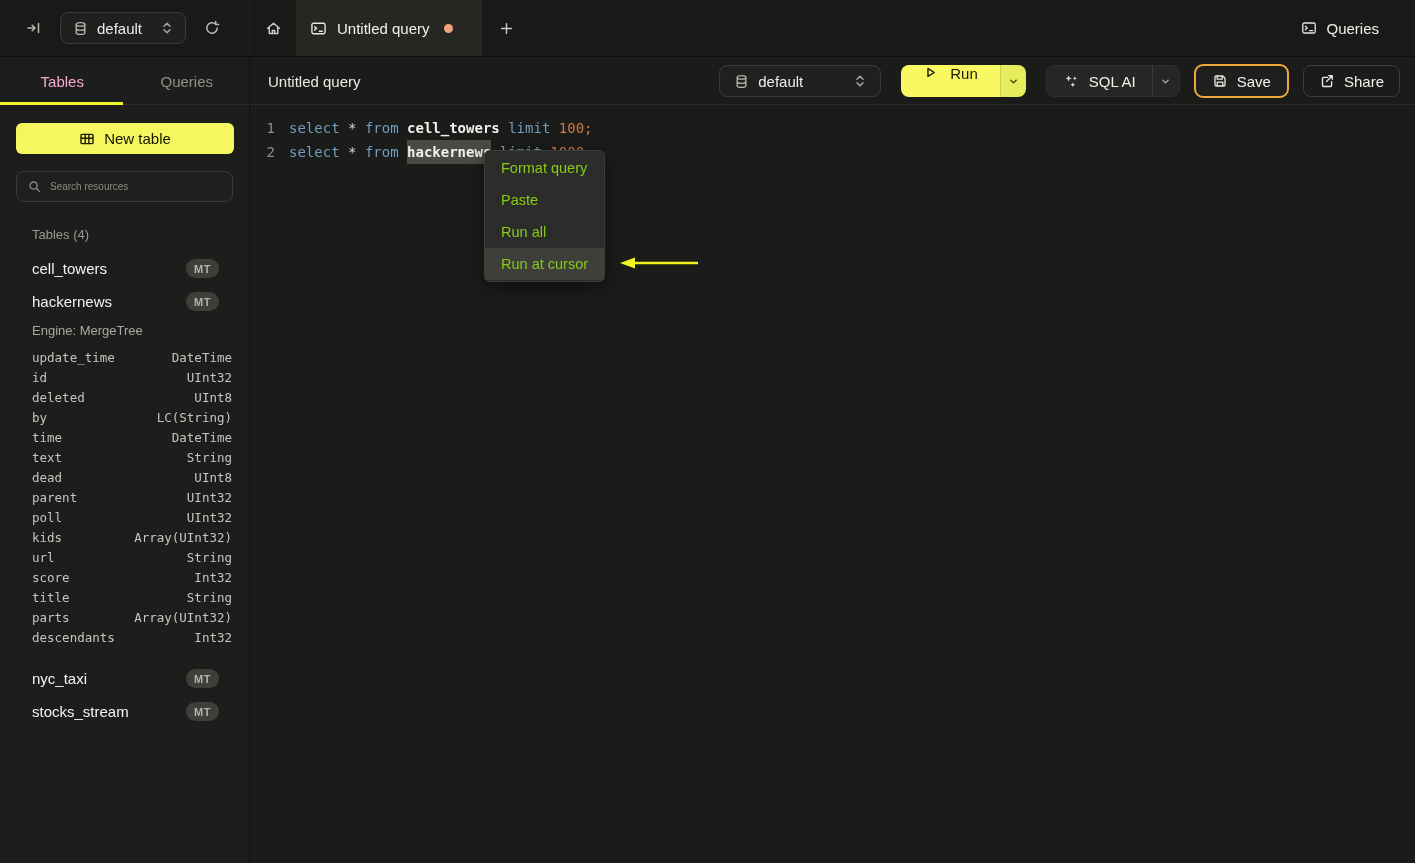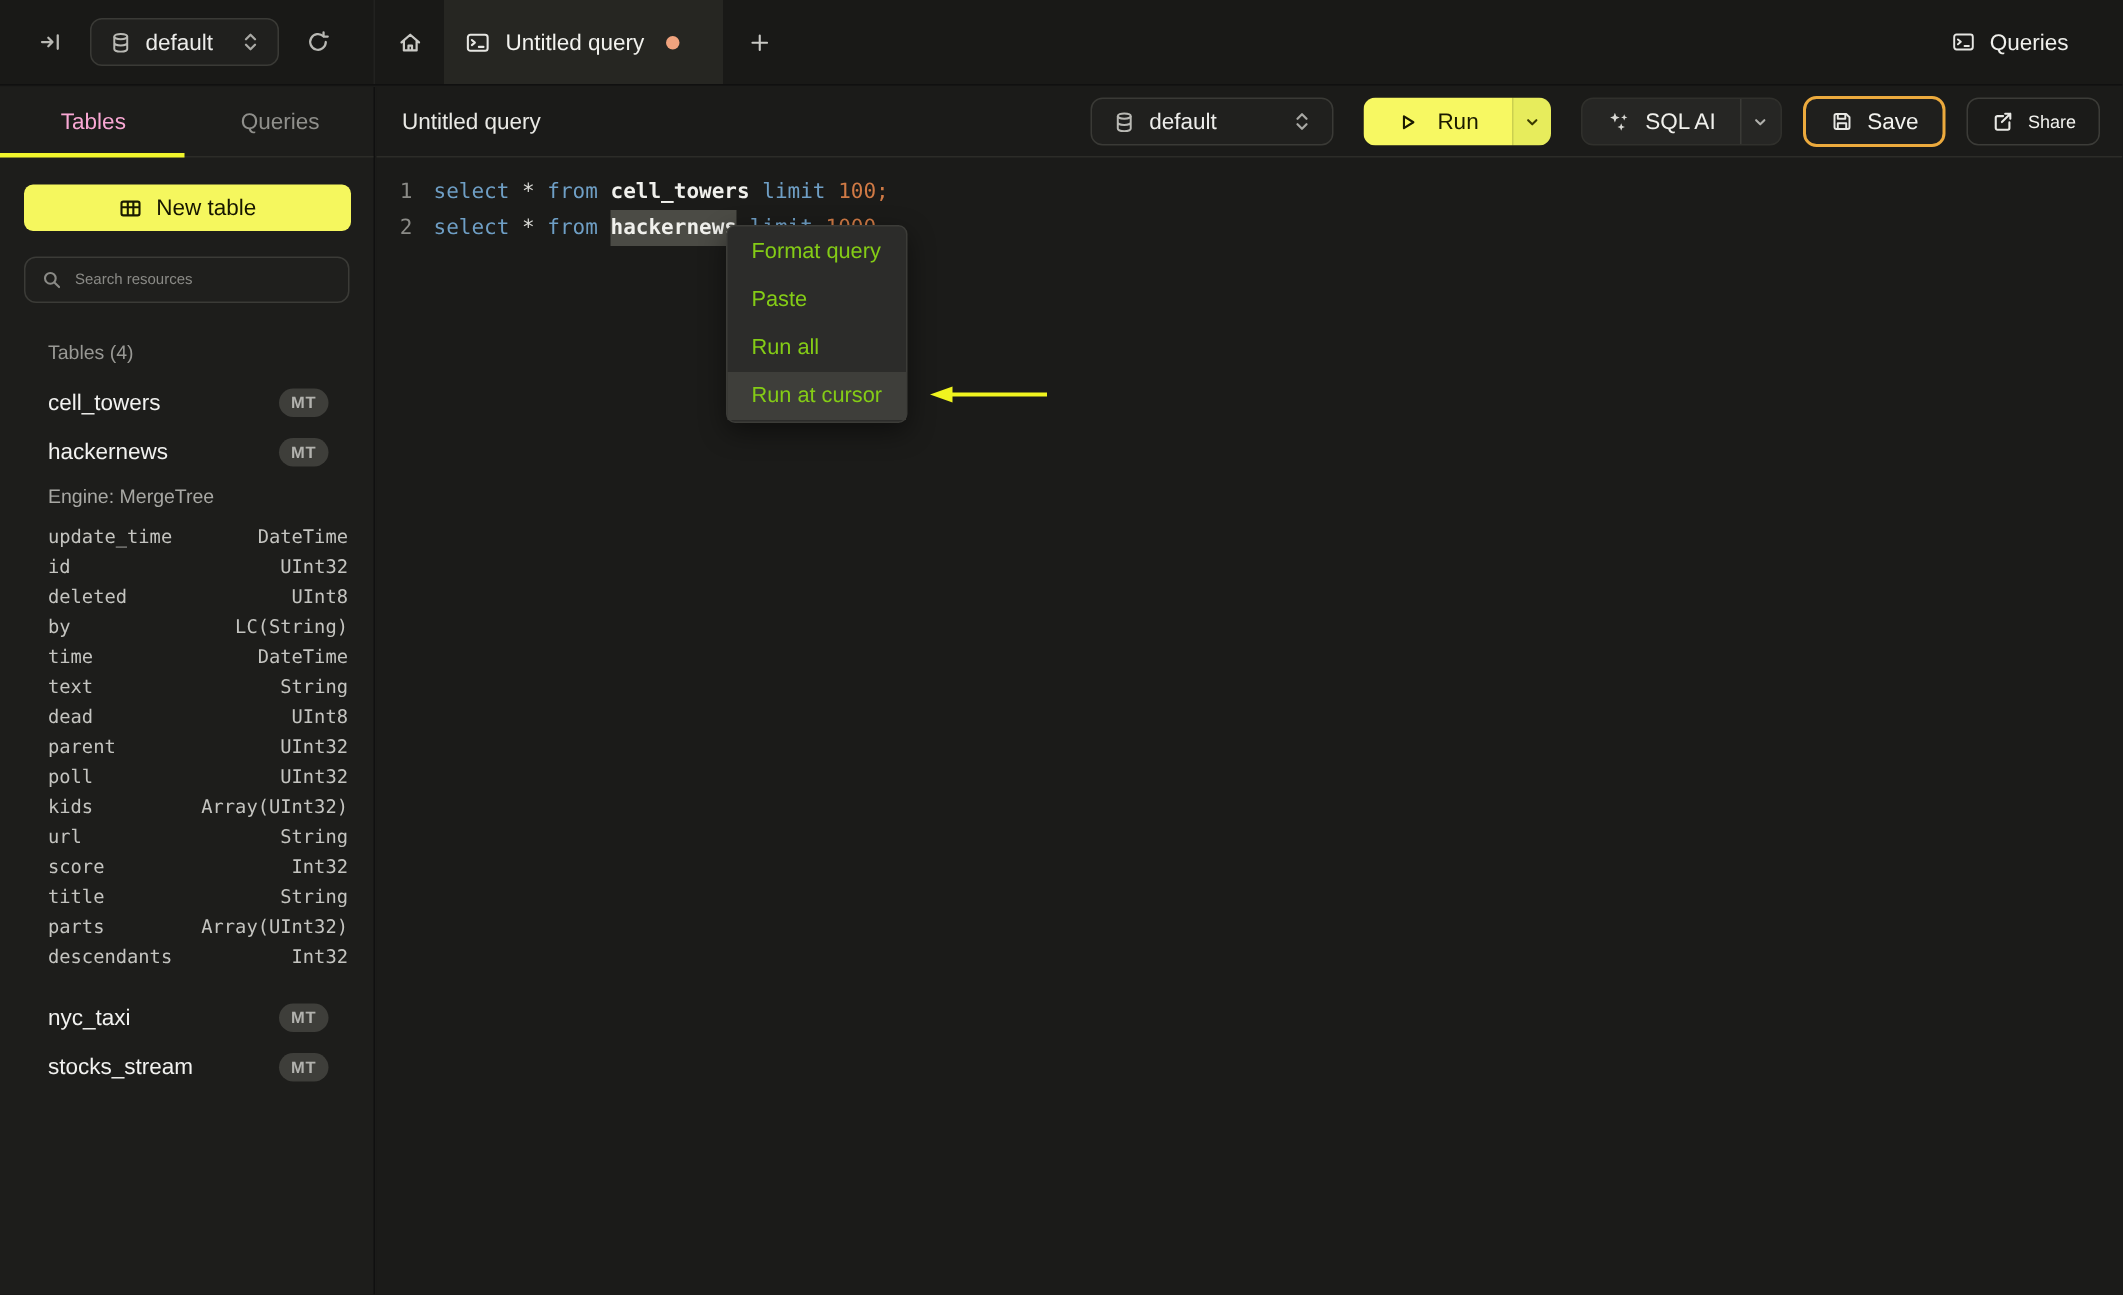--- a/index.html
+++ b/index.html
@@ -102,21 +102,21 @@
 
   
   .main { position: absolute; top: 58px; left: 251px; width: 1164px; height: 805px; background: #1b1b19; }
   .toolbar {
     height: 47px; display: flex; align-items: center;
     border-bottom: 1px solid #2c2c28; padding: 0 15px 0 17px; gap: 14px;
   }
   .doc-title { font-size: 15px; color: #eaeae6; flex: 1; }
   .split-btn { display: flex; align-items: stretch; height: 32px; border-radius: 8px; overflow: hidden; cursor: pointer; }
   .run-btn .seg-main {
-    display: flex; align-items: center; gap: 12px; padding: 0 22px;
+    display: flex; gap: 12px; padding: 0 22px;
     background: #f7f862; color: #1a1a00; font-size: 15px; font-weight: 500;
   }
   .run-btn .seg-drop {
     width: 26px; background: #e7ec5c; color: #3a3a00;
     display: flex; align-items: center; justify-content: center;
     border-left: 1px solid rgba(0,0,0,.12);
   }
   .sqlai-btn { background: #262624; border: 1px solid #30302c; }
   .sqlai-btn .seg-main {
     display: flex; align-items: center; gap: 10px; padding: 0 16px;
@@ -127,21 +127,21 @@
     border-left: 1px solid #3a3a36;
   }
   .save-btn {
     display: flex; align-items: center; gap: 9px; height: 34px; padding: 0 16px;
     background: #1f1f1d; border: 2px solid #ecaa3d; border-radius: 9px;
     color: #f2f2ee; font-size: 15px; font-weight: 500; cursor: pointer; font-family: inherit;
   }
   .share-btn {
     display: flex; align-items: center; gap: 9px; height: 32px; padding: 0 15px;
     background: transparent; border: 1px solid #3c3c38; border-radius: 8px;
-    color: #f2f2ee; font-size: 12px; font-weight: 500; cursor: pointer; font-family: inherit;
+    color: #f2f2ee; font-size: 15px; font-weight: 500; cursor: pointer; font-family: inherit;
   }
 
   
   .editor { padding-top: 11px; font-family: "DejaVu Sans Mono", monospace; font-size: 14px; }
   .code-line { display: flex; line-height: 24px; white-space: pre; }
   .gutter { width: 24px; text-align: right; color: #8b8b87; flex: none; margin-right: 14px; }
   .tok-kw { color: #6f9fc5; }
   .tok-plain { color: #d8d8d4; }
   .tok-tbl { color: #f0f0ec; font-weight: bold; }
   .tok-num { color: #d07a45; }

